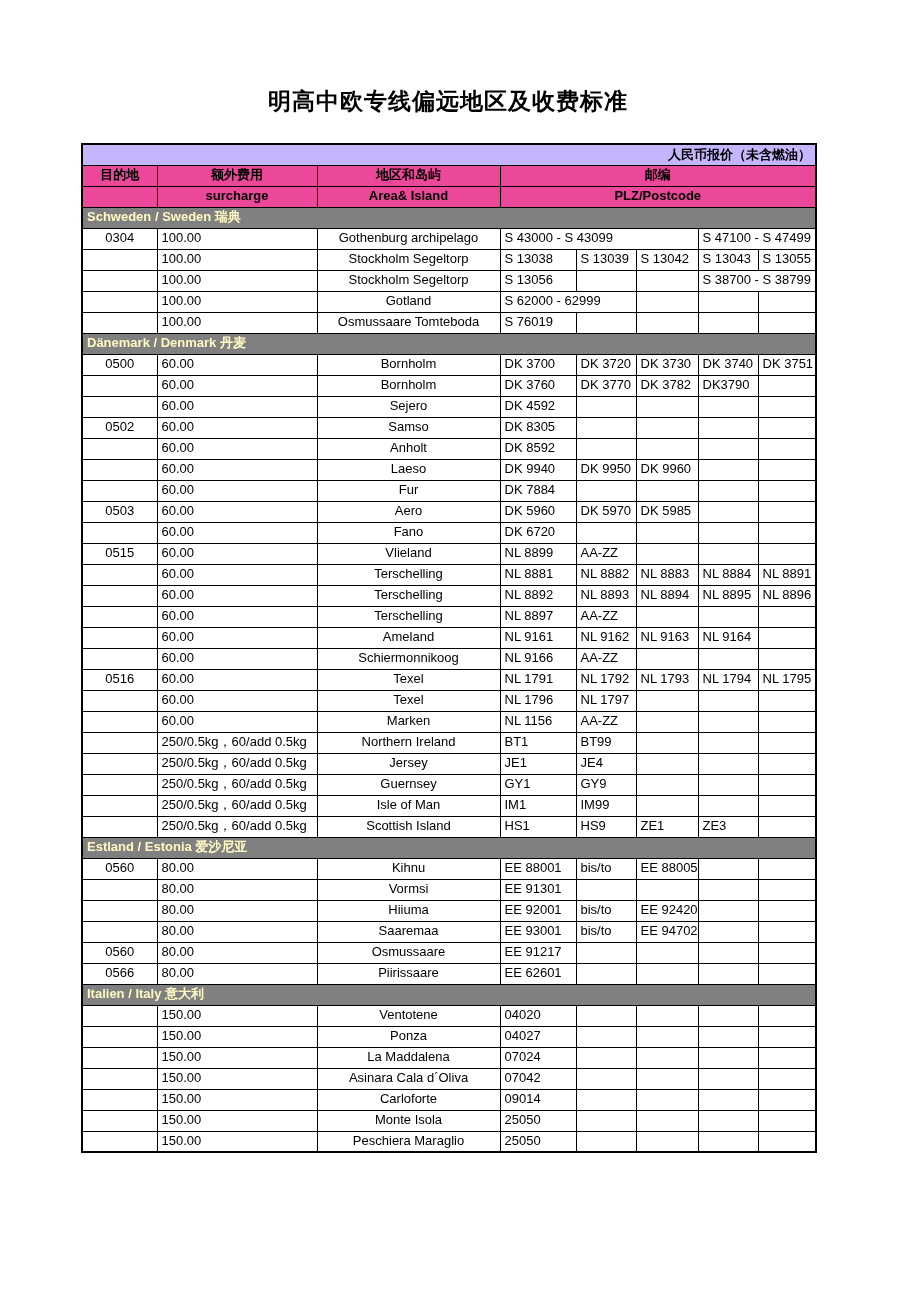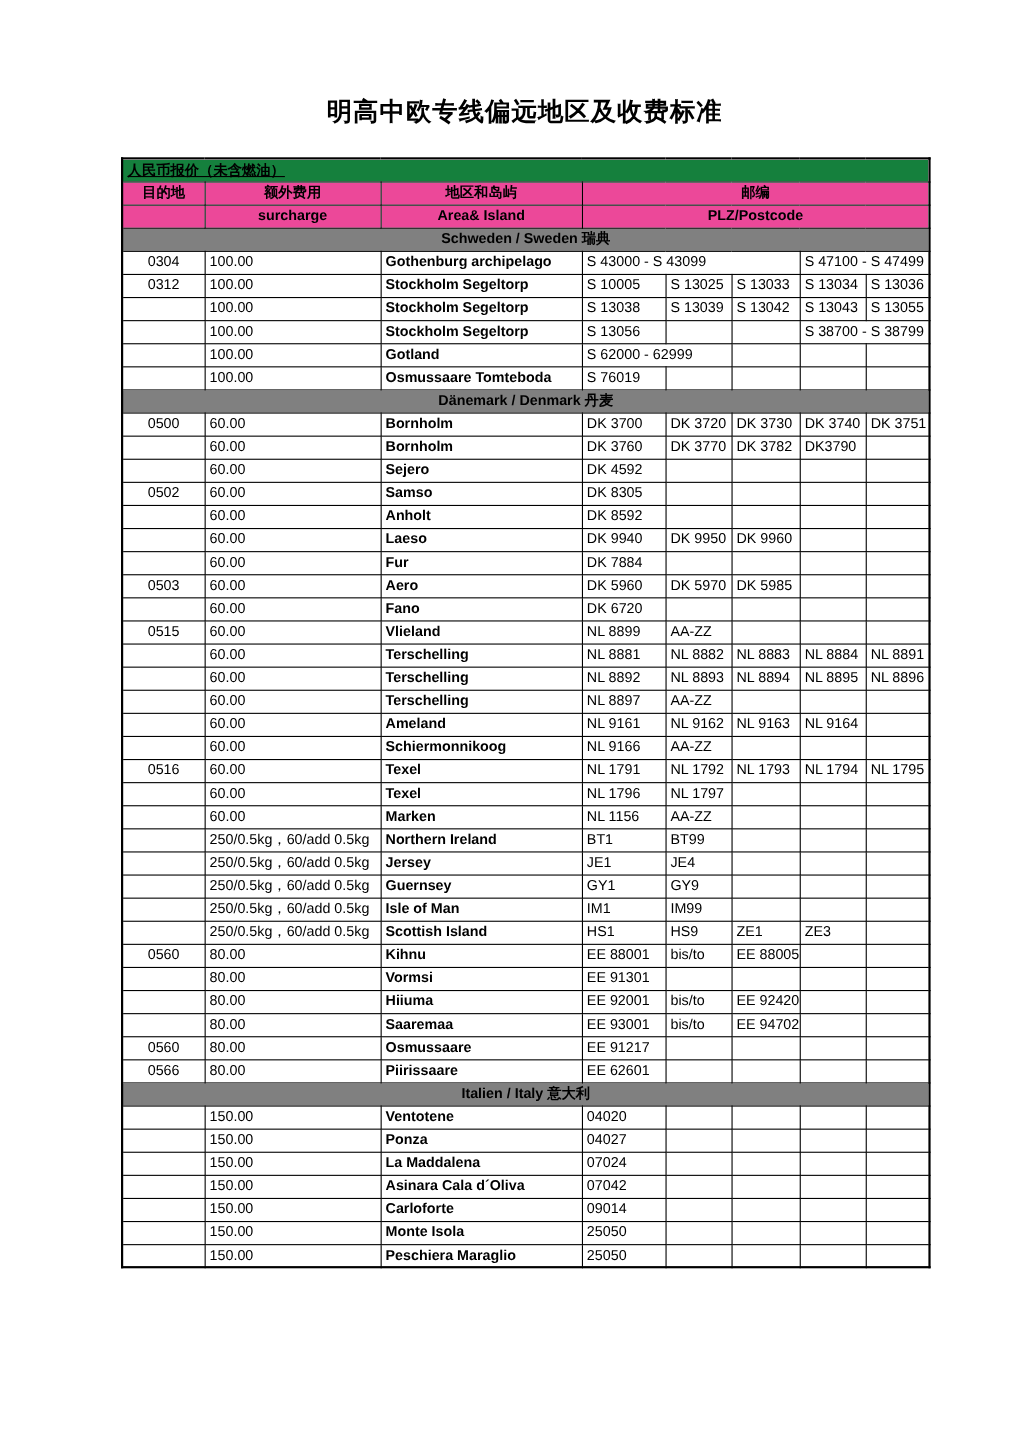--- a/index.html
+++ b/index.html
@@ -11,21 +11,21 @@
     color: #000;
   }
   .page {
     width: 920px;
     height: 1302px;
     background: #fff;
     padding-top: 86px;
   }
   .sheet {
     width: 734px;
-    margin-left: 110px;
+    margin-left: 81px;
   }
   h1.title {
     margin: 0 0 26px 0;
     text-align: center;
     font-size: 23px;
     font-weight: bold;
     letter-spacing: 1px;
   }
   table.grid {
     border-collapse: collapse;
@@ -37,42 +37,41 @@
     border: 1px solid #000;
     height: 21px;
     padding: 0 4px;
     font-size: 13px;
     line-height: 1.1;
     vertical-align: middle;
     overflow: hidden;
     white-space: nowrap;
   }
   td.caption {
-    background: #15803d;
+    background: #c4b5fd;
     font-weight: bold;
-    text-align: left;
+    text-align: right;
     font-size: 13px;
-    text-decoration: underline;
   }
   th.hd {
     background: #ec4899;
     font-weight: bold;
     text-align: center;
     font-size: 13px;
   }
   tr.section-row td {
     background: #808080;
-    color: #000000;
+    color: #fef9c3;
     font-weight: bold;
-    text-align: center;
+    text-align: left;
     font-size: 13px;
   }
   td.c-dest { text-align: center; }
   td.c-fee  { text-align: left; padding: 0 1px; }
-  td.c-area { text-align: left; font-weight: bold; }
+  td.c-area { text-align: center; }
   td.c-code { text-align: left; }
 </style>
 </head>
 <body>
 
 <div class="page">
   <div class="sheet">
     <h1 class="title">明高中欧专线偏远地区及收费标准</h1>
 
     <table class="grid">
@@ -108,30 +107,20 @@
             <td colspan="8">Schweden / Sweden 瑞典</td>
           </tr>
           <tr>
             <td class="c-dest">0304</td>
             <td class="c-fee">100.00</td>
             <td class="c-area">Gothenburg archipelago</td>
             <td class="c-code" colspan="3">S 43000 - S 43099</td>
             <td class="c-code" colspan="2">S 47100 - S 47499</td>
           </tr>
           <tr>
-            <td class="c-dest">0312</td>
-            <td class="c-fee">100.00</td>
-            <td class="c-area">Stockholm Segeltorp</td>
-            <td class="c-code">S 10005</td>
-            <td class="c-code">S 13025</td>
-            <td class="c-code">S 13033</td>
-            <td class="c-code">S 13034</td>
-            <td class="c-code">S 13036</td>
-          </tr>
-          <tr>
             <td class="c-dest"></td>
             <td class="c-fee">100.00</td>
             <td class="c-area">Stockholm Segeltorp</td>
             <td class="c-code">S 13038</td>
             <td class="c-code">S 13039</td>
             <td class="c-code">S 13042</td>
             <td class="c-code">S 13043</td>
             <td class="c-code">S 13055</td>
           </tr>
           <tr>
@@ -388,20 +377,23 @@
           <tr>
             <td class="c-dest"></td>
             <td class="c-fee">250/0.5kg，60/add 0.5kg</td>
             <td class="c-area">Scottish Island</td>
             <td class="c-code">HS1</td>
             <td class="c-code">HS9</td>
             <td class="c-code">ZE1</td>
             <td class="c-code">ZE3</td>
             <td class="c-code"></td>
           </tr>
+          <tr class="section-row">
+            <td colspan="8">Estland / Estonia 爱沙尼亚</td>
+          </tr>
           <tr>
             <td class="c-dest">0560</td>
             <td class="c-fee">80.00</td>
             <td class="c-area">Kihnu</td>
             <td class="c-code">EE 88001</td>
             <td class="c-code">bis/to</td>
             <td class="c-code">EE 88005</td>
             <td class="c-code"></td>
             <td class="c-code"></td>
           </tr>

